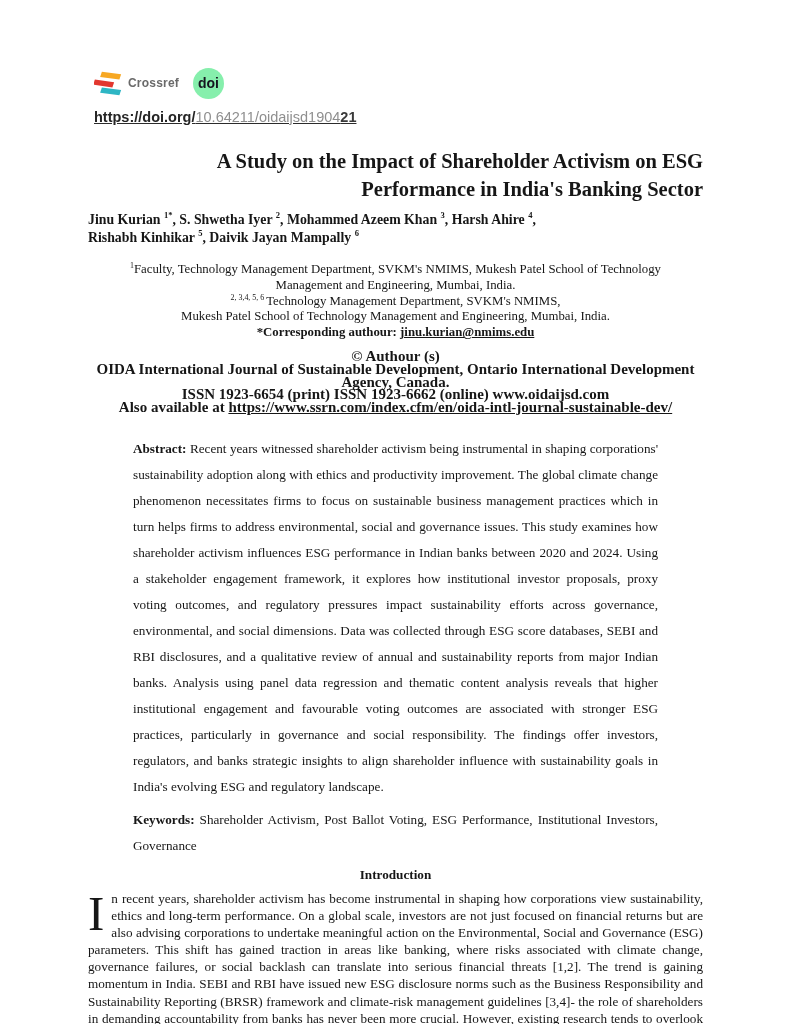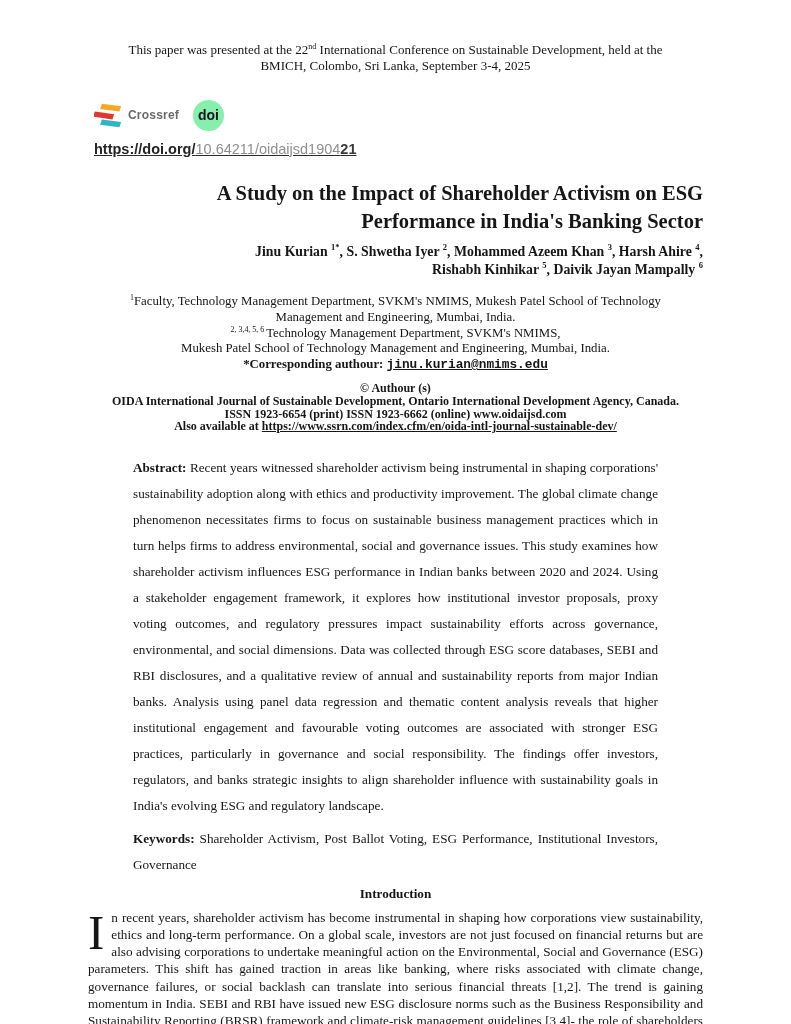--- a/index.html
+++ b/index.html
@@ -36,27 +36,27 @@
   .doi-link { text-decoration: underline; color: #2b2b2b; cursor: pointer; }
   .doi-link .pfx { font-weight: 700; color: #252525; }
   .doi-link .sfx { font-weight: 400; color: #8f8f8f; }
   .doi-link .sfx2 { font-weight: 700; color: #3a3a3a; }
 
   .paper-title {
     margin-top: 22px; text-align: right;
     font-size: 20.5px; font-weight: 700; line-height: 28px;
   }
 
-  .authors { margin-top: 8px; text-align: right; font-size: 13.8px; font-weight: 700; line-height: 17.5px; }
+  .authors { margin-top: 8px; text-align: left; font-size: 13.8px; font-weight: 700; line-height: 17.5px; }
 
   .affiliations { margin-top: 16px; text-align: center; font-size: 12.8px; line-height: 15.8px; }
   .corresponding { font-weight: 700; }
-  .email-link { font-weight: 700; text-decoration: underline; color: #161616; cursor: pointer; font-family: Liberation Mono, monospace; }
+  .email-link { font-weight: 700; text-decoration: underline; color: #161616; cursor: pointer; }
 
-  .copyright-block { margin-top: 9px; text-align: center; font-size: 12px; font-weight: 700; line-height: 12.8px; }
+  .copyright-block { margin-top: 9px; text-align: center; font-size: 15px; font-weight: 700; line-height: 12.8px; }
   .ssrn-link { text-decoration: underline; color: #161616; cursor: pointer; }
 
   .abstract-para, .keywords-para {
     margin-left: 45px; margin-right: 45px;
     font-size: 13.2px; line-height: 26px; text-align: justify;
   }
   .abstract-para { margin-top: 22px; }
   .keywords-para { margin-top: 7px; }
   .para-label { font-weight: 700; }
 
@@ -70,24 +70,20 @@
     font-size: 49px; line-height: 41px;
     padding: 3px 7px 0 0;
   }
 </style>
 </head>
 <body>
 
 <div class="page">
   <div class="content">
 
-    <div class="conference-note">
-      <div>This paper was presented at the 22<sup>nd</sup> International Conference on Sustainable Development, held at the</div>
-      <div>BMICH, Colombo, Sri Lanka, September 3-4, 2025</div>
-    </div>
 
     <div class="badges-row">
       <div class="crossref-logo">
         <span style="display:inline-flex;">
           <svg width="28" height="28" viewBox="0 0 32 32" aria-hidden="true">
             <polygon points="9,3 31,6 29,12 7,9" fill="#F7A823"></polygon>
             <polygon points="1,12 23,15 21,21 -1,18" fill="#E2372F"></polygon>
             <polygon points="9,21 31,24 29,30 7,27" fill="#2EB6C4"></polygon>
           </svg>
         </span>

